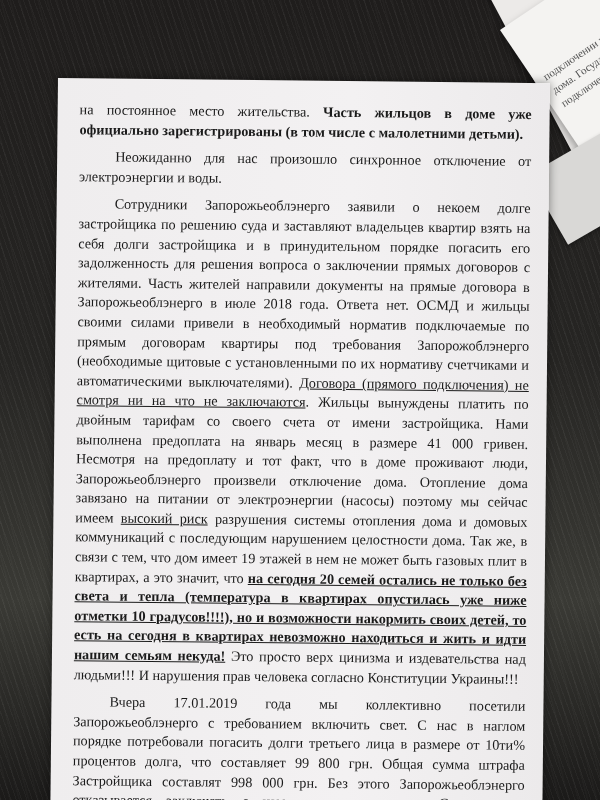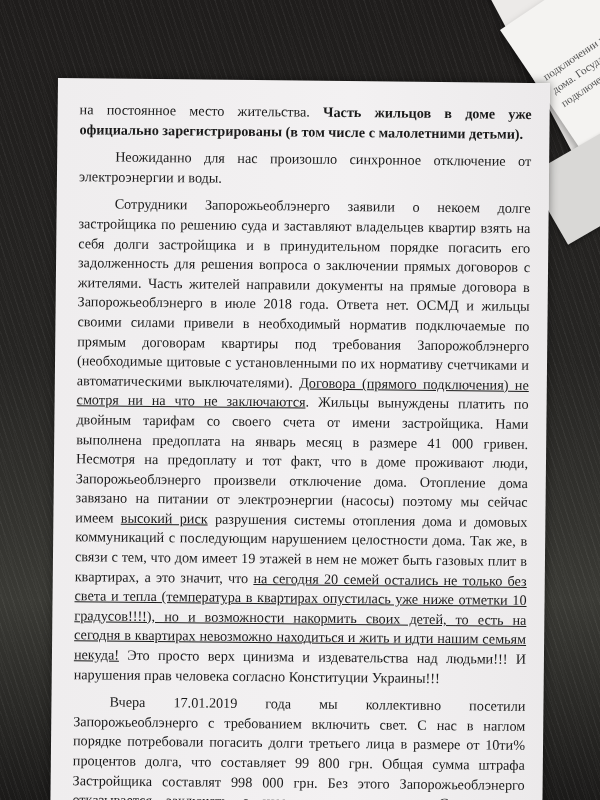--- a/index.html
+++ b/index.html
@@ -81,21 +81,21 @@
       font-family: "Liberation Serif", serif;
       font-size: 14.2px;
       line-height: 19.6px;
       color: #1b1b1b;
       text-align: justify;
     }
     .text p { margin: 0 0 8px 0; text-indent: 0; }
     .text p.ind { text-indent: 36px; }
     .text .b { font-weight: bold; }
     .text .u { text-decoration: underline; }
-    .text .bu { font-weight: normal; text-decoration: underline; }
+    .text .bu { font-weight: bold; text-decoration: underline; }
     .fingers {
       position: absolute;
       left: 180px; top: 786px;
       width: 260px; height: 30px;
     }
   </style>
 </head>
 <body>
 
 <div class="scene">

